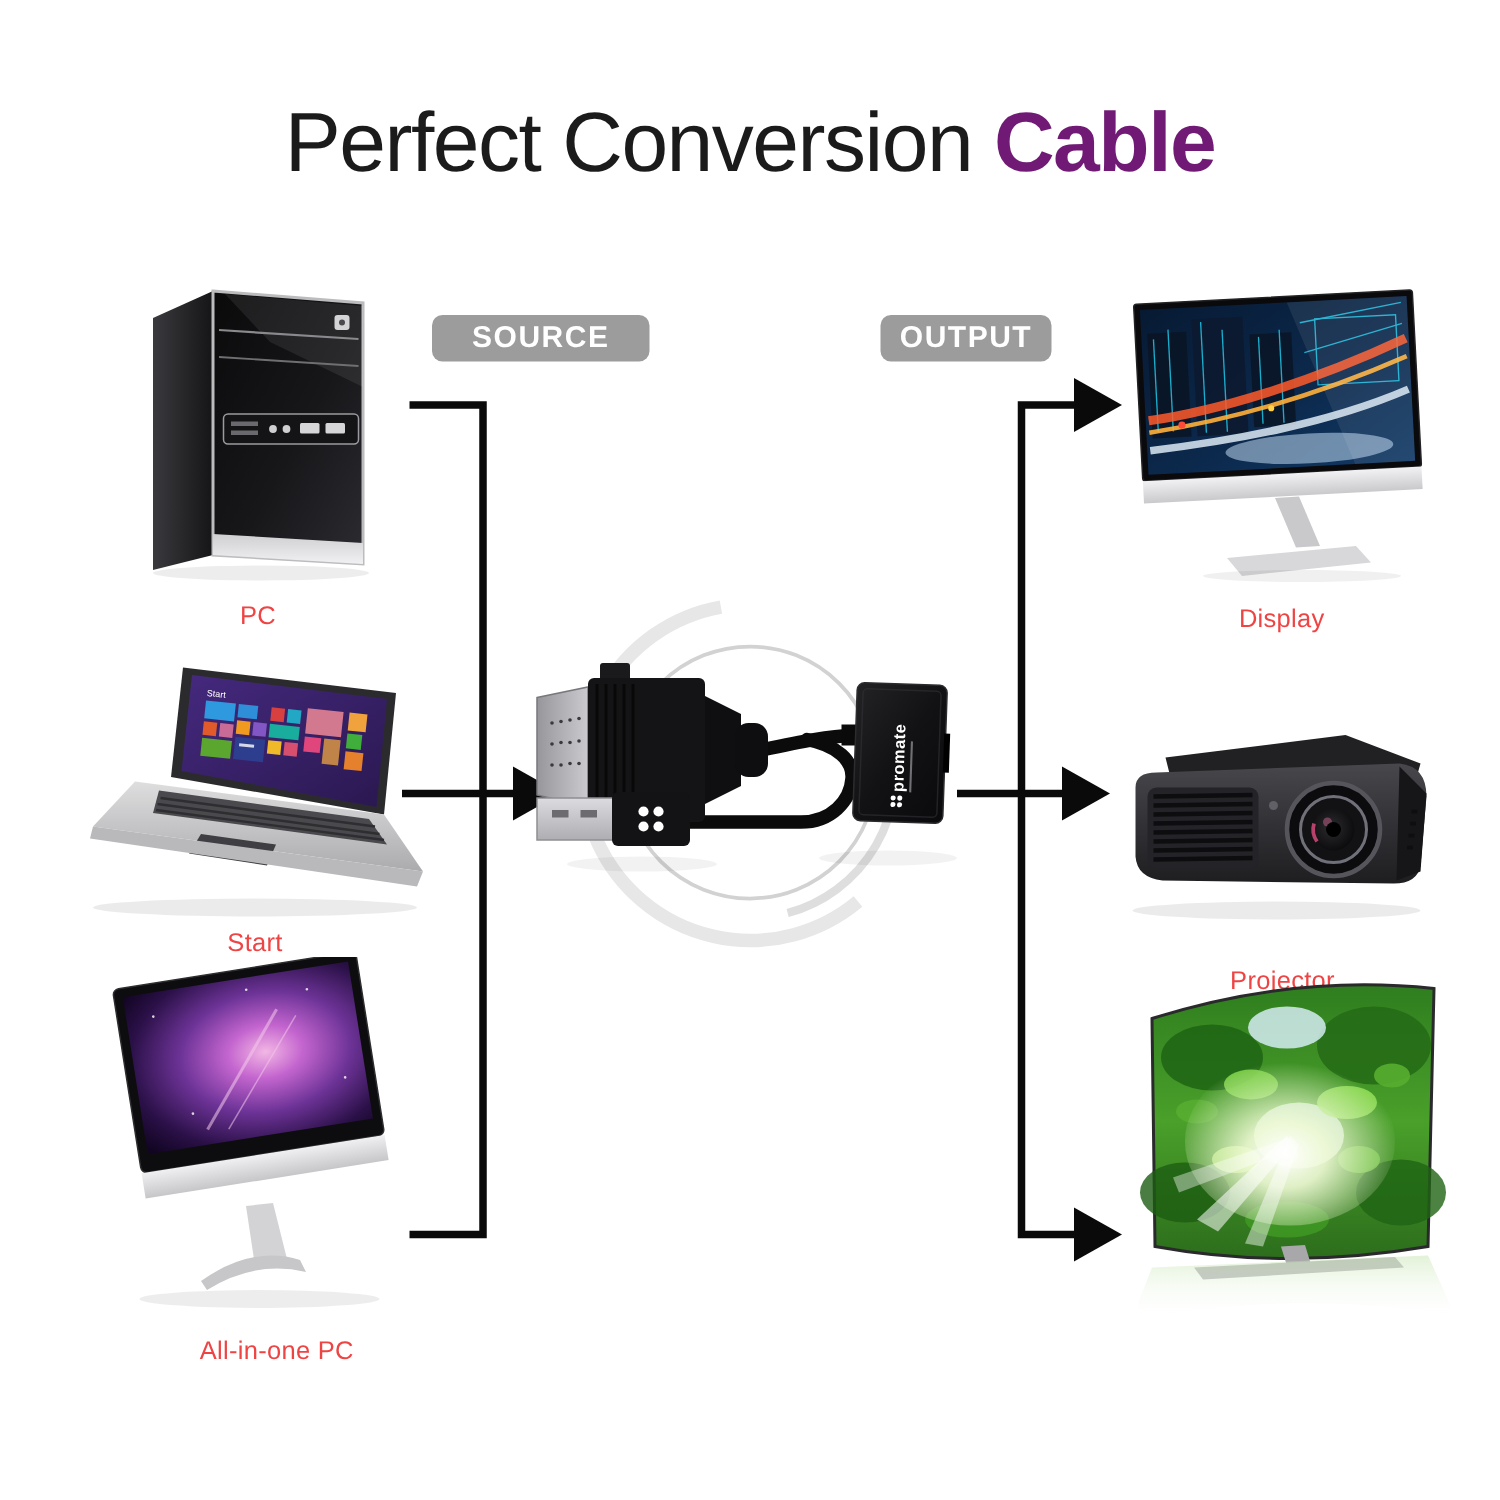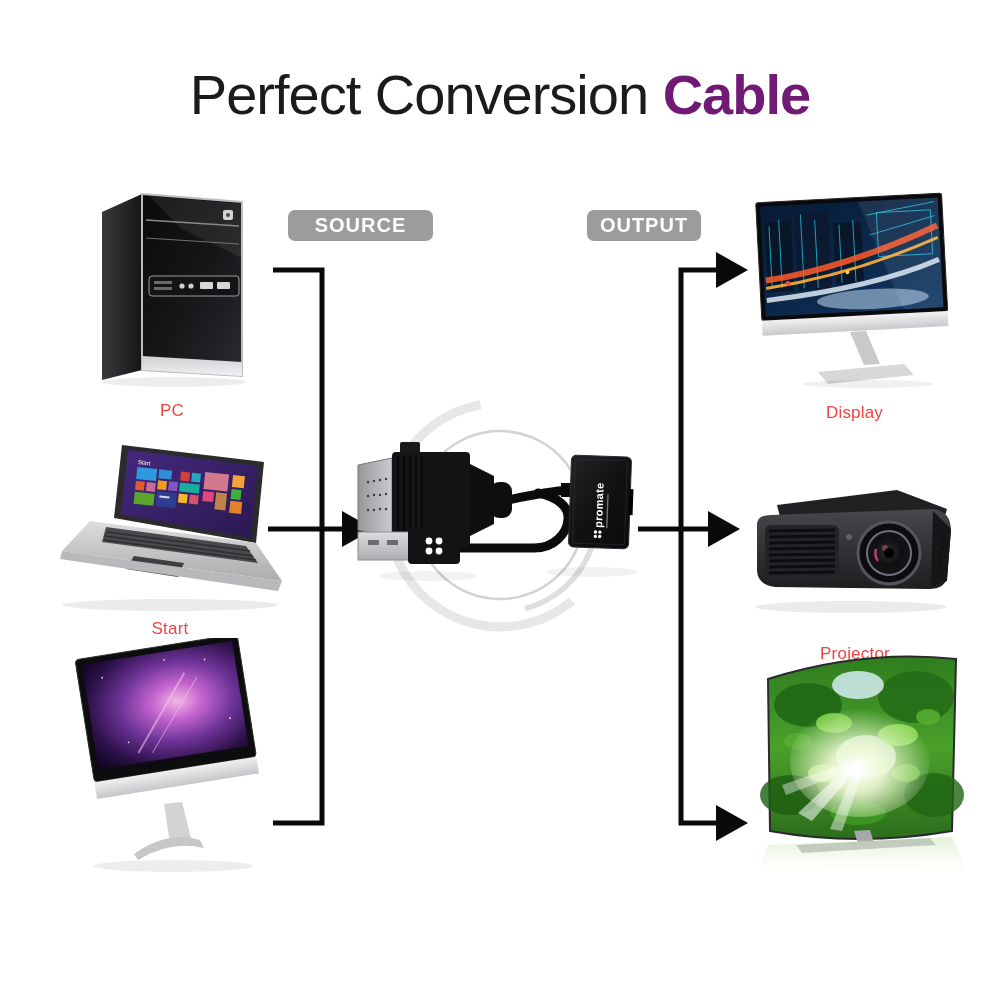--- a/index.html
+++ b/index.html
@@ -178,20 +178,21 @@
             <circle cx="62" cy="98" r="0.9"></circle>
           <circle cx="150" cy="28" r="0.9"></circle>
             <circle cx="166" cy="90" r="0.9"></circle>
           <circle cx="110" cy="22" r="0.9"></circle>
         </g>
         <rect x="22" y="132" width="164" height="17" fill="url(#aioChin)"></rect>
       </g>
       <polygon points="96,166 114,164 124,204 102,206" fill="#d3d3d5"></polygon>
       <path d="M66,216 Q100,192 132,202 L136,210 Q102,202 70,222 Z" fill="#c7c7c9"></path>
     </svg>
+    <figcaption class="dev-label" style="top:253px;margin-left:14px;">All-in-one PC</figcaption>
   </figure>
 
   <figure class="dev" style="left:752px;top:192px;width:205px;height:235px;">
     <svg width="205" height="205" viewBox="0 0 205 205">
       <defs>
         <linearGradient id="dispScreen" x1="0" y1="0" x2="1" y2="1">
           <stop offset="0" stop-color="#071a33"></stop>
             <stop offset="0.6" stop-color="#0c2a4e"></stop>
             <stop offset="1" stop-color="#123a66"></stop>
         </linearGradient>

